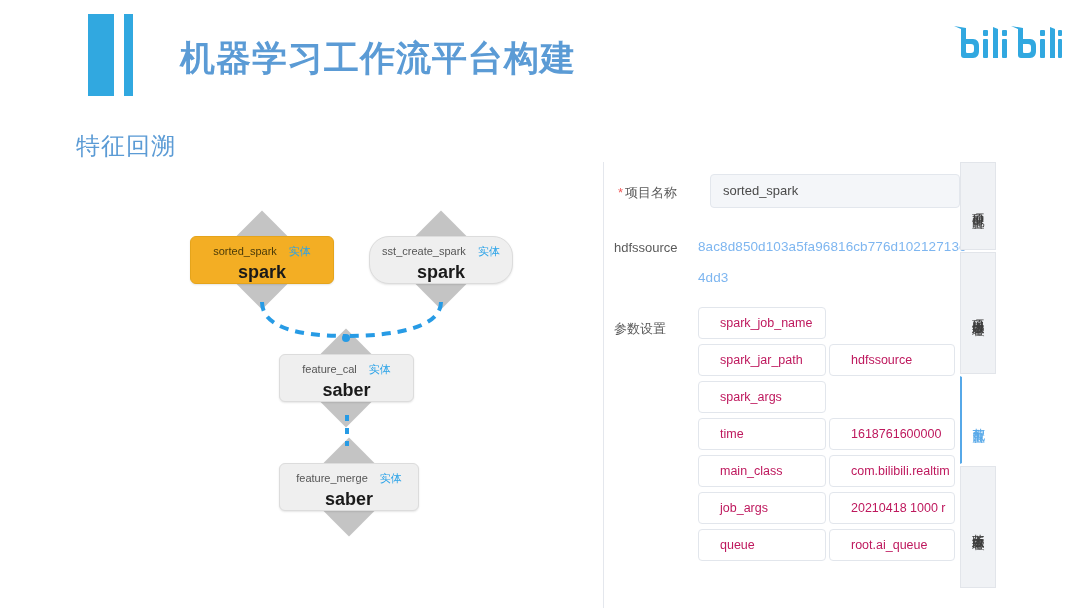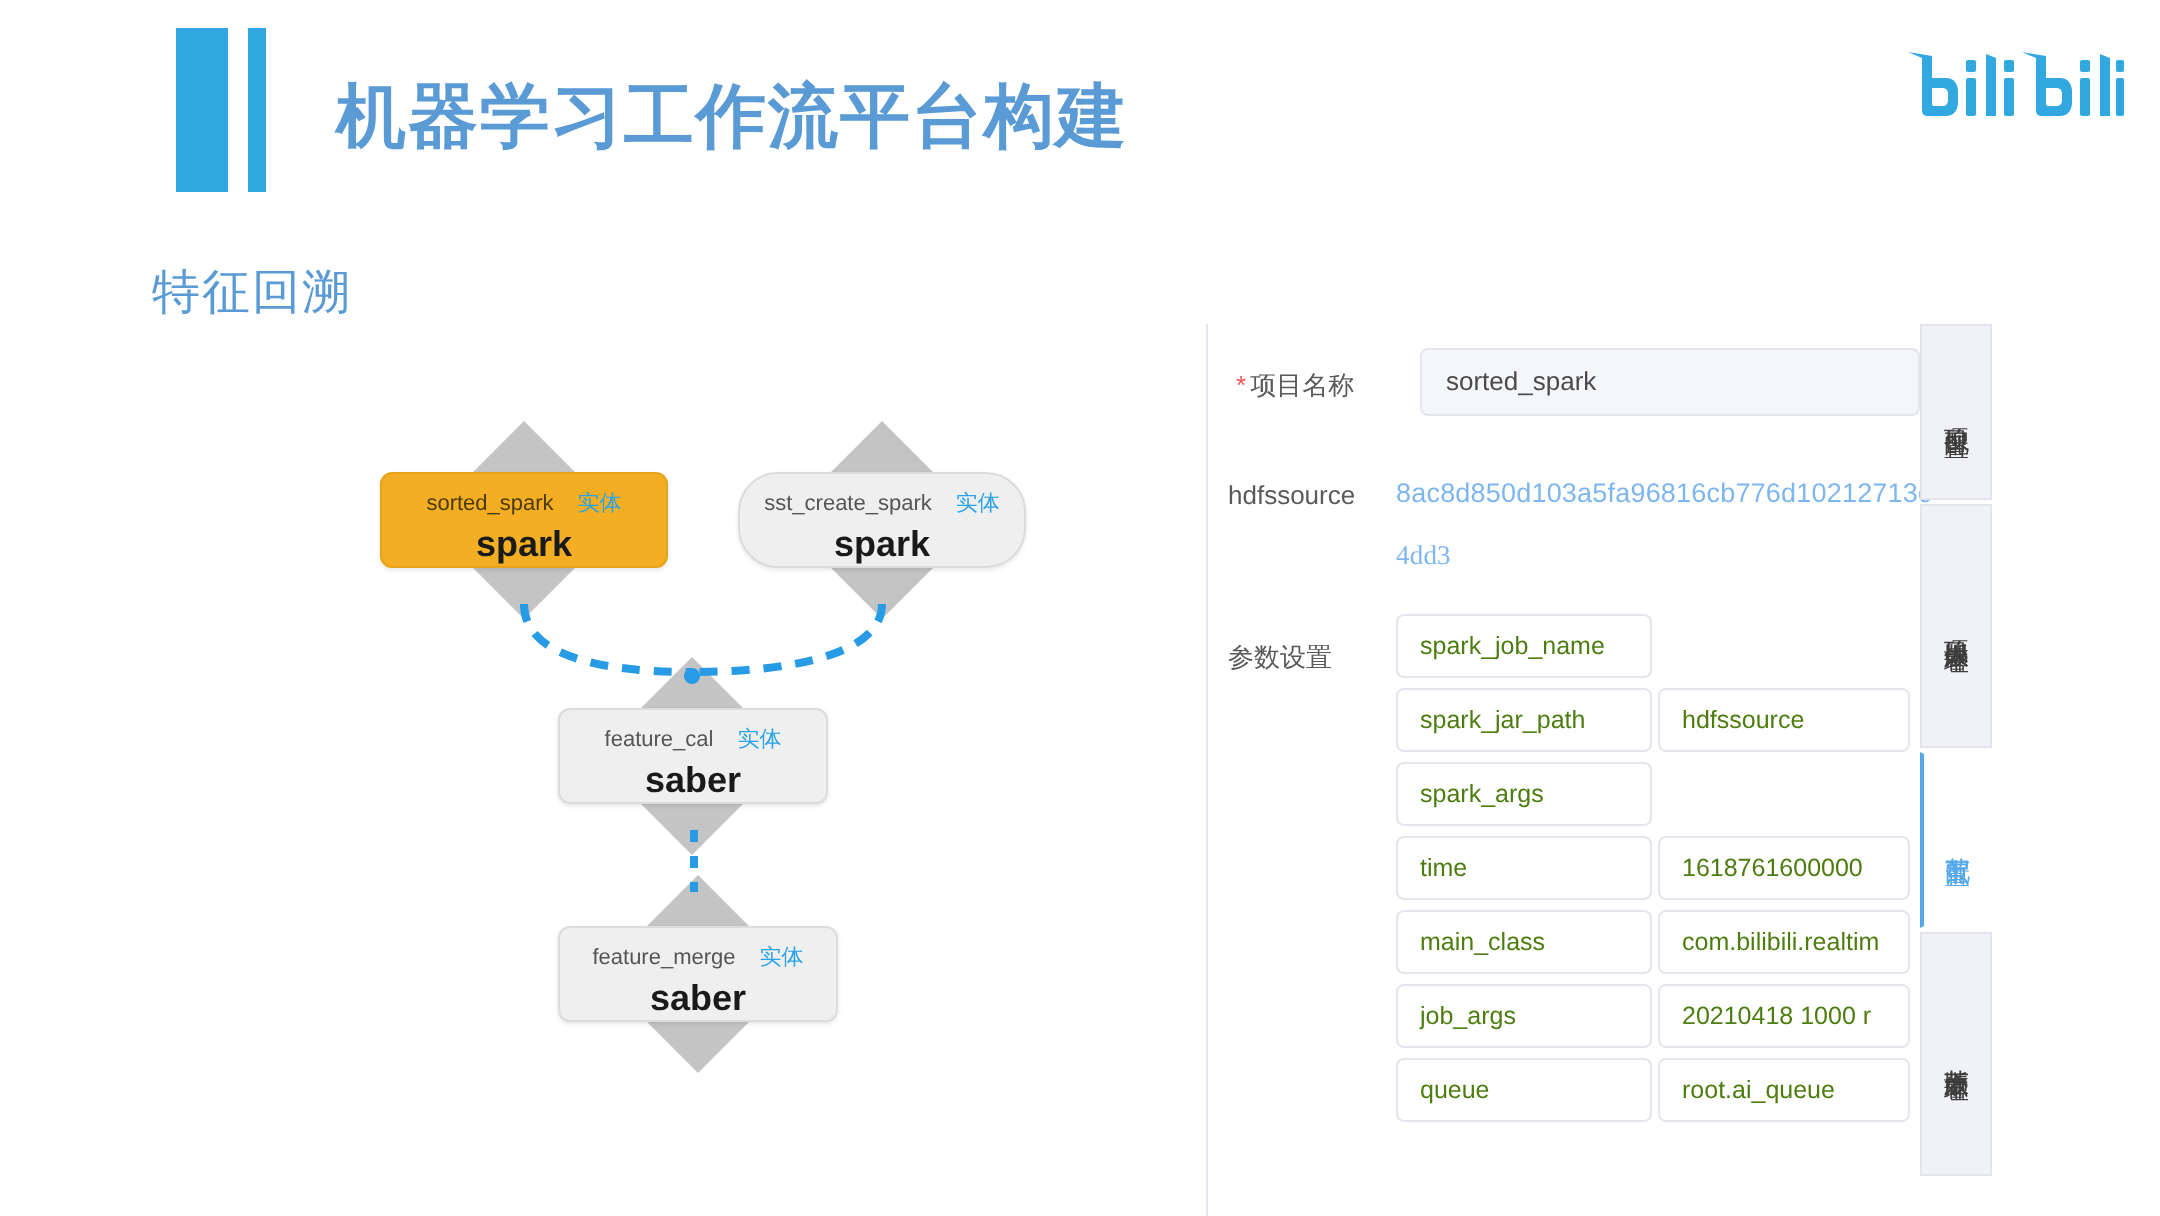--- a/index.html
+++ b/index.html
@@ -28,21 +28,21 @@
     background: #31A8E0;
   }
   .title-bar-narrow {
     position: absolute;
     left: 124px; top: 14px;
     width: 9px; height: 82px;
     background: #31A8E0;
   }
   #page-title {
     position: absolute;
-    left: 168px; top: 35px;
+    left: 180px; top: 35px;
     font-size: 35px;
     font-weight: bold;
     color: #5B9BD5;
     letter-spacing: 1px;
     white-space: nowrap;
   }
 
   
   #bili-logo {
     position: absolute;
@@ -172,22 +172,22 @@
     margin-bottom: 5px;
   }
   .param-cell {
     box-sizing: border-box;
     height: 32px;
     line-height: 30px;
     background: #ffffff;
     border: 1px solid #E2E6EC;
     border-radius: 4px;
     font-size: 12.5px;
-    color: #4d7c0f;
-    padding-left: 11px;
+    color: #be185d;
+    padding-left: 21px;
     overflow: hidden;
     white-space: nowrap;
   }
   .param-key { width: 128px; flex: none; }
   .param-val { width: 126px; flex: none; }
 
   
   #vtabs {
     position: absolute;
     left: 960px; top: 162px;
@@ -314,21 +314,21 @@
 
 <div id="panel">
 
   <div class="form-label" style="left:14px; top:22px;">
     <span class="req-star">*</span><span>项目名称</span>
   </div>
   <div id="name-input">sorted_spark</div>
 
   <div class="form-label" style="left:10px; top:78px;">hdfssource</div>
   <div class="commit-line" style="top:77px;">8ac8d850d103a5fa96816cb776d10212713c</div>
-  <div class="commit-line" style="top:108px;font-family:Liberation Serif, serif;">4dd3</div>
+  <div class="commit-line" style="top:108px;">4dd3</div>
 
   <div class="form-label" style="left:10px; top:158px;">参数设置</div>
 
   <div id="param-grid">
     <div class="param-row">
       <div class="param-cell param-key">spark_job_name</div>
     </div>
     <div class="param-row">
       <div class="param-cell param-key">spark_jar_path</div>
       <div class="param-cell param-val">hdfssource</div>

